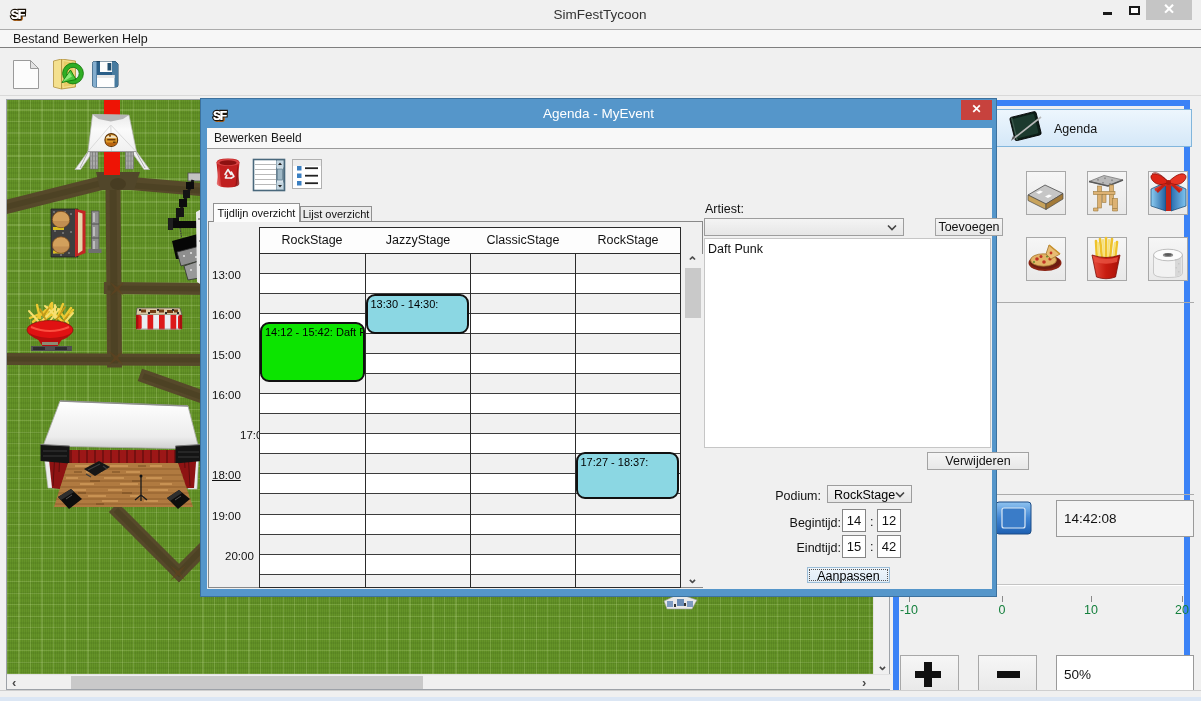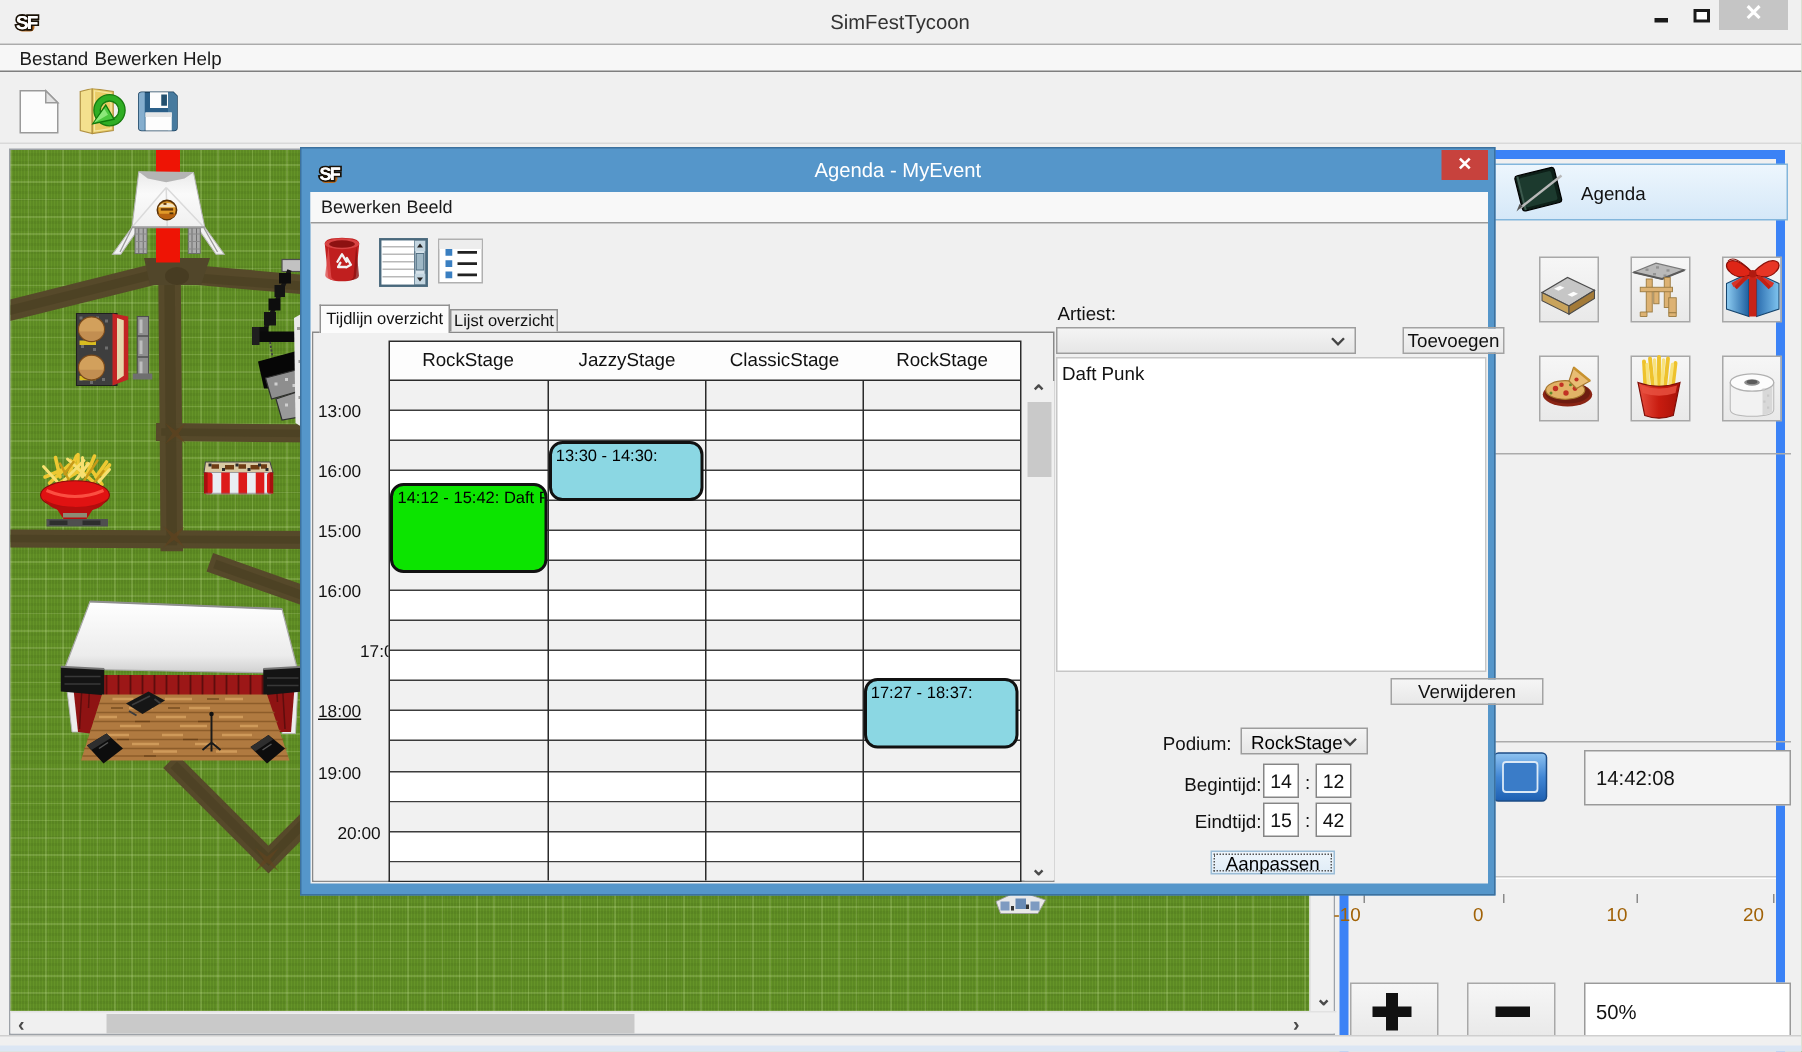--- a/index.html
+++ b/index.html
@@ -44,21 +44,21 @@
   background:linear-gradient(#f6f6f6,#e9e9e9); }
 .sepline { position:absolute; left:0px; width:295px; height:1px; background:#ababab; }
 #timebox { left:157px; top:394px; width:138px; height:37px; background:#f4f4f4;
   border:1px solid #9a9a9a; font-size:13.5px; color:#111; line-height:36px; padding-left:7px;}
 #pctbox { left:157px; top:549px; width:138px; height:38px; background:#fff;
   border:1px solid #9a9a9a; font-size:13.5px; color:#111; line-height:37px; padding-left:7px;}
 .zoombtn { position:absolute; width:59px; height:37px; border:1px solid #a8a8a8;
   background:linear-gradient(#f6f6f6,#e9e9e9); }
 #slidertrack { left:17px; top:478px; width:268px; height:2px; background:#c4c4c4; border-bottom:1px solid #fff;}
 .tick { position:absolute; width:1px; height:6px; background:#8a8a8a; top:490px; }
-.ticklabel { position:absolute; top:497px; width:40px; font-size:12.5px; color:#a16207; }
+.ticklabel { position:absolute; top:497px; width:40px; text-align:center; font-size:12.5px; color:#15803d; }
 
 
 #statusbar { left:0; top:690px; width:1201px; height:11px; background:#f0f0f0; border-top:1px solid #cfcfcf; }
 #statusbar .blue { position:absolute; left:0; top:6px; width:1201px; height:5px; background:#dbe6f4; }
 
 
 #dlg { left:200px; top:98px; width:797px; height:499px; background:#5596ca;
   border:1px solid #3c719e; }
 #dlgtitle { left:0; top:0; width:795px; height:29px; color:#fff; }
 #dlgtitle .txt { position:absolute; left:250px; top:7px; width:295px; text-align:center; font-size:13.5px; }

